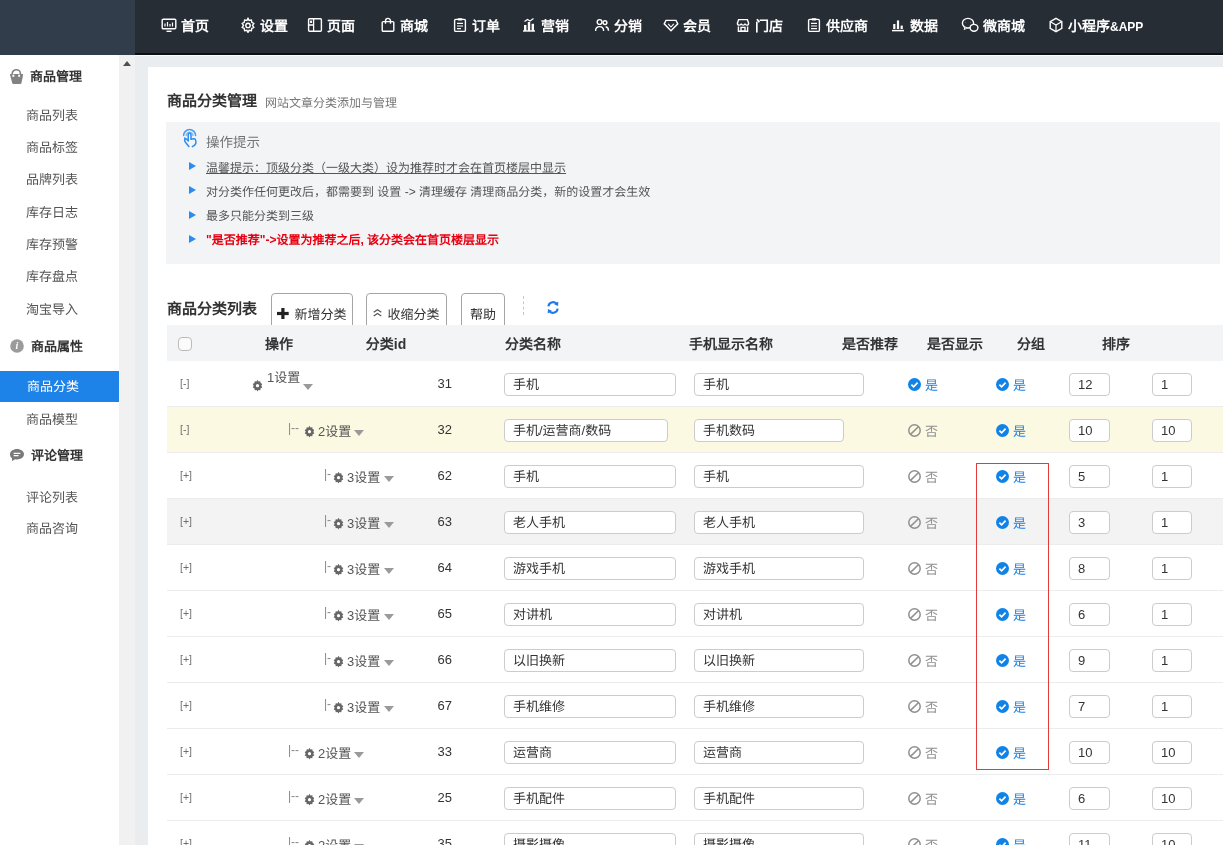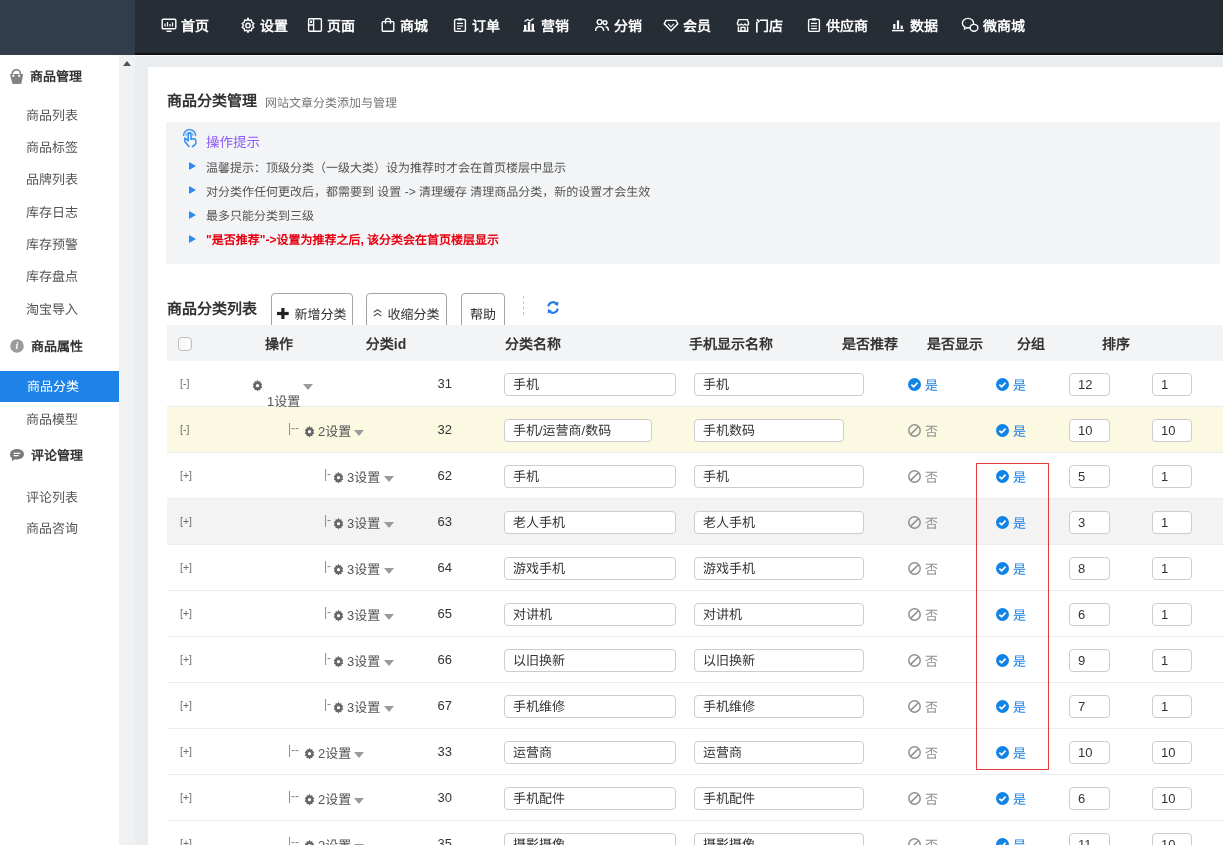--- a/index.html
+++ b/index.html
@@ -12,21 +12,21 @@
 .sidebar{left:0;top:55px;width:119px;height:790px;background:#fff}
 .sscroll{left:119px;top:55px;width:16px;height:790px;background:#f1f1f1}
 .sarrow{left:123px;top:61px;width:0;height:0;border:4px solid transparent;border-bottom:5px solid #505050;border-top:none}
 .shead{left:9px;display:flex;align-items:center;gap:6px;font-size:13px;font-weight:bold;color:#333;white-space:nowrap}
 .sitem{left:26px;font-size:13px;color:#545454;white-space:nowrap}
 .sactive{left:0;top:316px;width:119px;height:31px;background:#1e83e9;color:#fff;font-size:13px;line-height:31px;padding-left:27px}
 .panel{left:148px;top:67px;width:1075px;height:778px;background:#fff}
 .ptitle{left:167px;top:89px;font-size:15px;font-weight:bold;color:#333;white-space:nowrap}
 .psub{left:265px;top:93px;font-size:12px;color:#777;white-space:nowrap}
 .infobox{left:166px;top:122px;width:1054px;height:142px;background:#f3f4f6}
-.tip-head{left:206px;top:131px;font-size:13.5px;color:#8b5cf6;white-space:nowrap}
+.tip-head{left:206px;top:131px;font-size:13.5px;color:#737373;white-space:nowrap}
 .bullet{width:0;height:0;border:4.5px solid transparent;border-left:7px solid #2a8cf0;border-right:none}
 .tiptext{font-size:12px;color:#555;white-space:nowrap}
 .listtitle{left:167px;top:297px;font-size:15px;font-weight:bold;color:#333;white-space:nowrap}
 .btn{top:293px;height:40px;background:#fff;border:1px solid #a5a5a5;border-radius:4px;display:flex;align-items:center;justify-content:center;font-size:13px;color:#333;gap:5px;white-space:nowrap}
 .dashsep{left:523px;top:296px;height:19px;border-left:1px dashed #c8c8c8}
 .thead{left:167px;top:325px;width:1056px;height:36px;background:#f3f4f5}
 .th{top:7.5px;font-size:14px;font-weight:bold;color:#333;white-space:nowrap}
 .chk{left:11px;top:12px;width:14px;height:14px;border:1px solid #bbb;border-radius:4px;background:#fbfbfb}
 .row{left:167px;width:1056px;height:46px;border-bottom:1px solid #ececec;background:#fff}
 .cell{position:absolute;white-space:nowrap}
@@ -134,20 +134,27 @@
     </div>
     <div class="abs nav-item" style="left:961px">
       <svg width="18" height="16" viewBox="0 0 18 16" style="">
         <ellipse cx="7" cy="6.2" rx="5.6" ry="4.8" fill="none" stroke="#fff" stroke-width="1.4"></ellipse>
         <ellipse cx="13" cy="10.8" rx="3.9" ry="3.4" fill="#272d35" stroke="#fff" stroke-width="1.4"></ellipse>
         <path d="M4.8 5.4h.2M9 5.4h.2" stroke="#fff" stroke-width="1.5"></path>
         <path d="M4.2 10.2L3 12.4l2.6-.9" fill="#272d35" stroke="#fff" stroke-width="1" stroke-linejoin="round"></path>
       </svg>
       <span>微商城</span>
     </div>
+    <div class="abs nav-item" style="left:1048px">
+      <svg width="16" height="16" viewBox="0 0 16 16" style="">
+        <path d="M8 1.4l5.8 3.3v6.6L8 14.6 2.2 11.3V4.7z" fill="none" stroke="#fff" stroke-width="1.4"></path>
+        <path d="M2.4 4.8L8 8l5.6-3.2M8 8v6.4" stroke="#fff" stroke-width="1.2" fill="none"></path>
+      </svg>
+      <span>小程序<span style="font-size:12px">&amp;APP</span></span>
+    </div>
   </div>
 <div class="abs topstrip"></div>
 <div class="abs topline"></div>
 <div class="abs logoblk"></div>
 <div class="abs sidebar">
     <div class="abs shead" style="top:11px">
       <svg width="15" height="16" viewBox="0 0 15 16" style="">
         <path d="M3.2 6.4V5.8a4.1 4.1 0 0 1 8.2 0v0.6" fill="none" stroke="#828282" stroke-width="1.6"></path>
         <path d="M1.6 5.9h11.8c.5 0 .8.4.7.9l-1.5 7.6c-.2.9-1 1.6-1.9 1.6H5c-.9 0-1.7-.7-1.9-1.6L1 6.8c-.1-.5.2-.9.6-.9z" fill="#828282"></path>
         <rect x="3.4" y="6.7" width="1.9" height="2.1" fill="#fff"></rect>
@@ -191,21 +198,21 @@
       <g fill="none" stroke="#2a8cf0" stroke-width="1.5" stroke-linecap="round">
 <path d="M2.6 8.6a6 6 0 0 1 12 0" opacity="0.85"></path>
 <path d="M5.2 8.6a3.4 3.4 0 0 1 6.8 0" opacity="0.55"></path>
 <path d="M7.2 14V7.6a1.4 1.4 0 0 1 2.8 0V12"></path>
 <path d="M10 12.2l2.5-.5c1-.2 1.9.4 2.1 1.4l.3 1.6c.3 1.4-.3 2.8-1.5 3.6l-2 1.3"></path>
 <path d="M7.2 13.4l-3.3-2.2c-.5 1.7-.3 3.1.7 4.3l3.3 4"></path>
 </g>
     </svg></div>
 <div class="abs tip-head">操作提示</div>
 <div class="abs bullet" style="left:189px;top:162.0px"></div>
-<div class="abs tiptext" style="left:206px;top:157.5px;">温馨提示：顶级分类（一级大类）设为推荐时才会在首页楼层中显示</div>
+<div class="abs tiptext" style="left:206px;top:157.5px;text-decoration:underline;">温馨提示：顶级分类（一级大类）设为推荐时才会在首页楼层中显示</div>
 <div class="abs bullet" style="left:189px;top:186.3px"></div>
 <div class="abs tiptext" style="left:206px;top:181.8px;">对分类作任何更改后，都需要到 设置 -&gt; 清理缓存 清理商品分类，新的设置才会生效</div>
 <div class="abs bullet" style="left:189px;top:210.6px"></div>
 <div class="abs tiptext" style="left:206px;top:206.1px;">最多只能分类到三级</div>
 <div class="abs bullet" style="left:189px;top:234.9px"></div>
 <div class="abs tiptext" style="left:206px;top:230.4px;color:#e60012;font-weight:bold;">"是否推荐"-&gt;设置为推荐之后, 该分类会在首页楼层显示</div>
 <div class="abs listtitle">商品分类列表</div>
 <div class="abs btn" style="left:271px;width:82px">
     <svg width="12" height="11" viewBox="0 0 12 11">
       <rect x="4.3" y="0" width="3.2" height="11" fill="#222"></rect>
@@ -239,21 +246,21 @@
     <div class="abs th" style="left:788px;transform:translateX(-50%)">是否显示</div>
     <div class="abs th" style="left:864px;transform:translateX(-50%)">分组</div>
     <div class="abs th" style="left:949px;transform:translateX(-50%)">排序</div>
   </div>
 <div class="abs row" style="top:361px;">
     <div class="cell pm">[-]</div>
     <div class="cell" style="left:84px;top:15px"><svg width="13" height="13" viewBox="0 0 13 13" style="vertical-align:-2px">
         <path d="M6.5 0.8l.9 1.7 1.9-.3.3 1.9 1.7.9-1 1.7 1 1.7-1.7.9-.3 1.9-1.9-.3-.9 1.7-.9-1.7-1.9.3-.3-1.9-1.7-.9 1-1.7-1-1.7 1.7-.9.3-1.9 1.9.3z" fill="#666"></path>
         <circle cx="6.5" cy="6.7" r="1.6" fill="#fff"></circle>
       </svg></div>
-    <div class="cell optxt" style="left:100px;top:30px">1设置</div>
+    <div class="cell optxt" style="left:100px;top:6px">1设置</div>
     <div class="caret" style="left:136px;top:23px"></div>
     <div class="cell idtxt" style="left:285px;top:15px;transform:translateX(-100%)">31</div>
     <div class="inp" style="left:337px;top:12px;width:172px">手机</div>
     <div class="inp" style="left:527px;top:12px;width:170px">手机</div>
     <div class="cell yes" style="left:741px;top:14px">
       <svg width="13" height="13" viewBox="0 0 13 13" style="vertical-align:-2.5px">
         <circle cx="6.5" cy="6.5" r="6.5" fill="#1283e6"></circle>
         <path d="M3.4 6.7l2.2 2.2 4-4.2" fill="none" stroke="#fff" stroke-width="1.7"></path>
       </svg>
       <span>是</span>
@@ -271,21 +278,21 @@
 <div class="abs row" style="top:407px;background:#fbf9e2;">
     <div class="cell pm">[-]</div>
     <div class="cell pipe" style="left:121px;top:14px">|--</div>
     <div class="cell" style="left:136px;top:15px"><svg width="13" height="13" viewBox="0 0 13 13" style="vertical-align:-2px">
         <path d="M6.5 0.8l.9 1.7 1.9-.3.3 1.9 1.7.9-1 1.7 1 1.7-1.7.9-.3 1.9-1.9-.3-.9 1.7-.9-1.7-1.9.3-.3-1.9-1.7-.9 1-1.7-1-1.7 1.7-.9.3-1.9 1.9.3z" fill="#666"></path>
         <circle cx="6.5" cy="6.7" r="1.6" fill="#fff"></circle>
       </svg></div>
     <div class="cell optxt" style="left:151px;top:14px">2设置</div>
     <div class="caret" style="left:187px;top:23px"></div>
     <div class="cell idtxt" style="left:285px;top:15px;transform:translateX(-100%)">32</div>
-    <div class="inp" style="left:337px;top:12px;width:148px">手机/运营商/数码</div>
+    <div class="inp" style="left:337px;top:12px;width:164px">手机/运营商/数码</div>
     <div class="inp" style="left:527px;top:12px;width:150px">手机数码</div>
     <div class="cell no" style="left:741px;top:14px">
       <svg width="13" height="13" viewBox="0 0 13 13" style="vertical-align:-2.5px">
         <circle cx="6.5" cy="6.5" r="5.7" fill="none" stroke="#8f8f8f" stroke-width="1.5"></circle>
         <path d="M2.5 10.4L10.4 2.7" stroke="#8f8f8f" stroke-width="1.5"></path>
       </svg>
       <span>否</span>
     </div>
     <div class="cell yes" style="left:829px;top:14px">
       <svg width="13" height="13" viewBox="0 0 13 13" style="vertical-align:-2.5px">
@@ -502,21 +509,21 @@
   </div>
 <div class="abs row" style="top:775px;">
     <div class="cell pm">[+]</div>
     <div class="cell pipe" style="left:121px;top:14px">|--</div>
     <div class="cell" style="left:136px;top:15px"><svg width="13" height="13" viewBox="0 0 13 13" style="vertical-align:-2px">
         <path d="M6.5 0.8l.9 1.7 1.9-.3.3 1.9 1.7.9-1 1.7 1 1.7-1.7.9-.3 1.9-1.9-.3-.9 1.7-.9-1.7-1.9.3-.3-1.9-1.7-.9 1-1.7-1-1.7 1.7-.9.3-1.9 1.9.3z" fill="#666"></path>
         <circle cx="6.5" cy="6.7" r="1.6" fill="#fff"></circle>
       </svg></div>
     <div class="cell optxt" style="left:151px;top:14px">2设置</div>
     <div class="caret" style="left:187px;top:23px"></div>
-    <div class="cell idtxt" style="left:285px;top:15px;transform:translateX(-100%)">30</div>
+    <div class="cell idtxt" style="left:285px;top:15px;transform:translateX(-100%)">25</div>
     <div class="inp" style="left:337px;top:12px;width:172px">手机配件</div>
     <div class="inp" style="left:527px;top:12px;width:170px">手机配件</div>
     <div class="cell no" style="left:741px;top:14px">
       <svg width="13" height="13" viewBox="0 0 13 13" style="vertical-align:-2.5px">
         <circle cx="6.5" cy="6.5" r="5.7" fill="none" stroke="#8f8f8f" stroke-width="1.5"></circle>
         <path d="M2.5 10.4L10.4 2.7" stroke="#8f8f8f" stroke-width="1.5"></path>
       </svg>
       <span>否</span>
     </div>
     <div class="cell yes" style="left:829px;top:14px">

